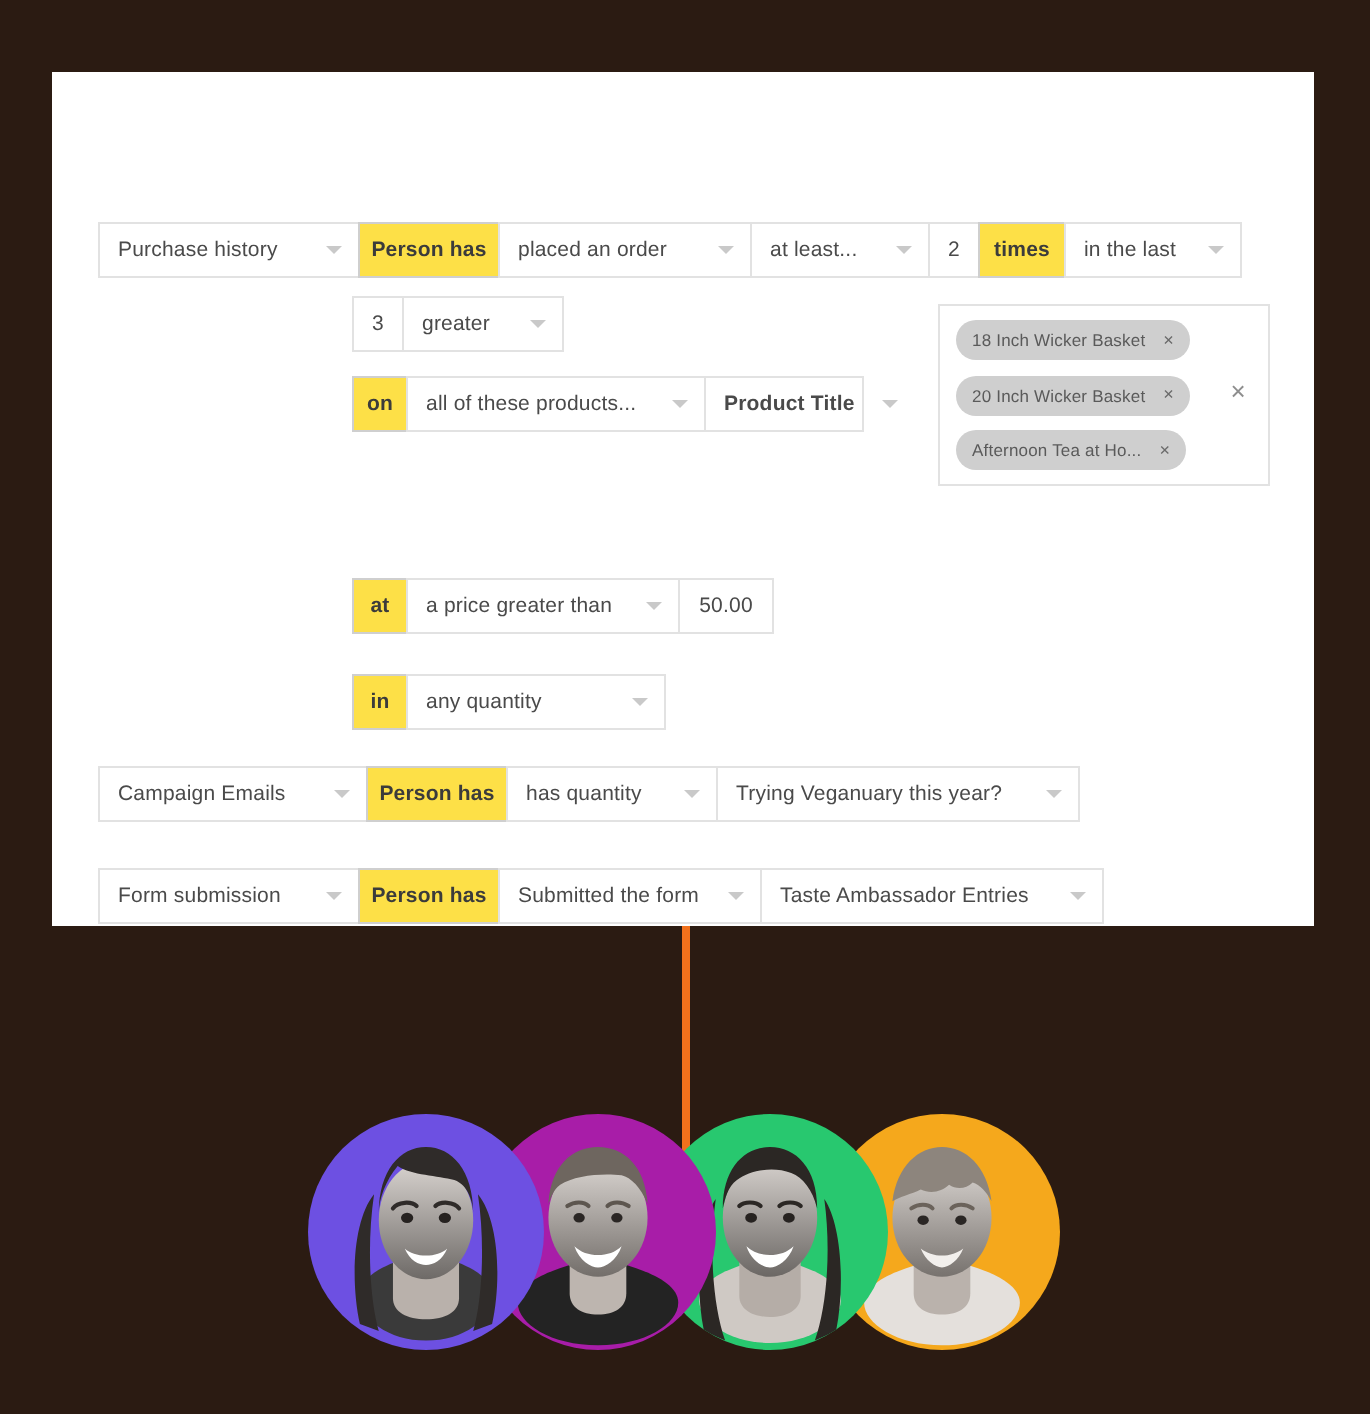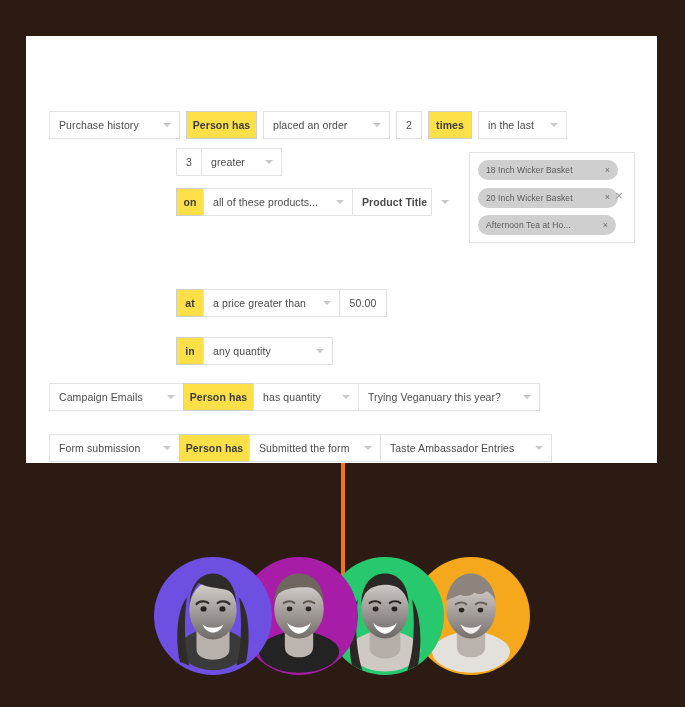--- a/index.html
+++ b/index.html
@@ -107,21 +107,20 @@
     border-radius: 10px;
     background: #cfcfcf;
     color: #5a5a5a;
     font-size: 8.5px;
     display: inline-flex;
     align-items: center;
     padding: 0 8px;
     align-self: flex-start;
     white-space: nowrap;
     letter-spacing: .1px;
-    gap: 23px;
   }
 
   .tag .tag-x {
     margin-left: 9px;
     font-size: 9px;
     color: #6b6b6b;
     line-height: 1;
   }
 
   #panel-clear {
@@ -161,30 +160,34 @@
   #avatar-2 { left: 172px; background: #28c86f; z-index: 2; }
   #avatar-3 { left: 258px; background: #f5a81c; z-index: 1; }
 </style>
 </head>
 <body>
 
 <div id="connector-line"></div>
 
 <div id="builder-card">
 
-  <div class="row" style="left:23px; top:75px;gap:7px;">
+  <div class="row" style="left:23px; top:75px;">
     <div class="seg" style="width:131px;">
       <span class="lbl">Purchase history</span>
       <span class="caret"></span>
     </div>
     <div class="seg fixed" style="width:71px;">
       <span>Person has</span>
     </div>
     <div class="seg" style="width:127px;">
       <span class="lbl">placed an order</span>
+      <span class="caret"></span>
+    </div>
+    <div class="seg" style="width:90px;">
+      <span class="lbl">at least...</span>
       <span class="caret"></span>
     </div>
     <div class="seg numeric" style="width:26px;">
       <span>2</span>
     </div>
     <div class="seg fixed" style="width:44px;">
       <span>times</span>
     </div>
     <div class="seg" style="width:89px;">
       <span class="lbl">in the last</span>

